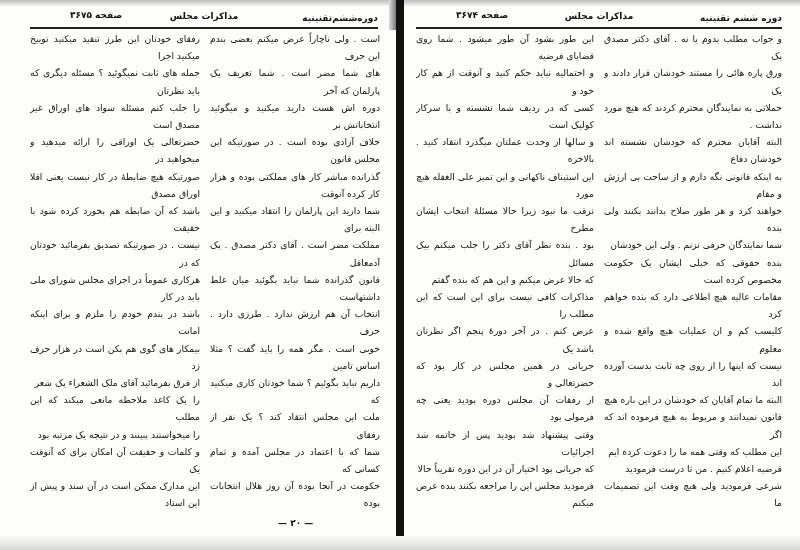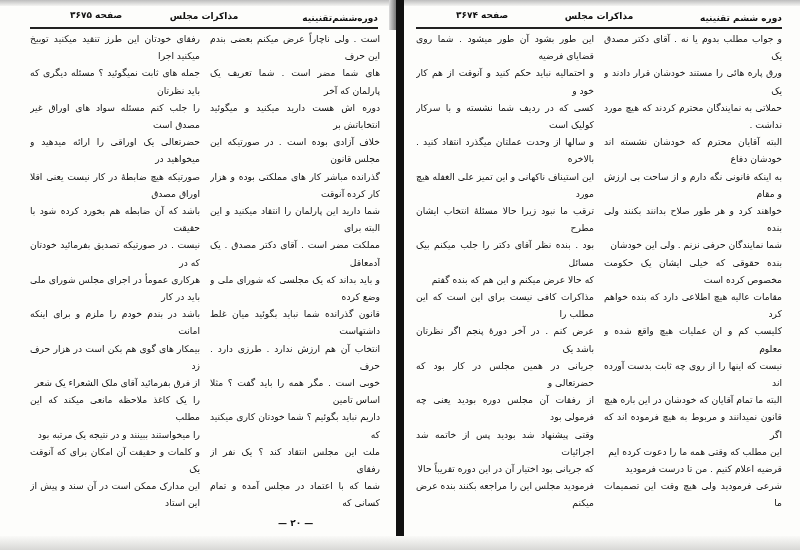--- a/index.html
+++ b/index.html
@@ -42,21 +42,20 @@
   <div class="rule"></div>
   <div class="cols">
     <div class="col" id="lp-cr">
         <p>است . ولی ناچاراً عرض میکنم بعضی بندم این حرف</p>
         <p>های شما مضر است . شما تعریف یک پارلمان که آخر</p>
         <p>دوره اش هست دارید میکنید و میگوئید انتخاباتش بر</p>
         <p>خلاف آزادی بوده است . در صورتیکه این مجلس قانون</p>
         <p>گذرانده مباشر کار های مملکتی بوده و هزار کار کرده آنوقت</p>
         <p>شما دارید این پارلمان را انتقاد میکنید و این البته برای</p>
         <p>مملکت مضر است . آقای دکتر مصدق . یک آدمعاقل</p>
-        <p>و باید بداند که یک مجلسی که شورای ملی و وضع کرده</p>
         <p>قانون گذرانده شما نباید بگوئید میان غلط داشتهاست</p>
         <p>انتخاب آن هم ارزش ندارد . طرزی دارد . حرف</p>
         <p>خوبی است . مگر همه را باید گفت ؟ مثلا اساس تامین</p>
         <p>داریم نباید بگوئیم ؟ شما خودتان کاری میکنید که</p>
         <p>ملت این مجلس انتقاد کند ؟ یک نفر از رفقای</p>
         <p>شما که با اعتماد در مجلس آمده و تمام کسانی که</p>
         <p>حکومت در آنجا بوده آن روز هلال انتخابات بوده</p>
       </div>
     <div class="col" id="lp-cl">
         <p>رفقای خودتان این طرز تنقید میکنید توبیخ میکنید اجرا</p>

